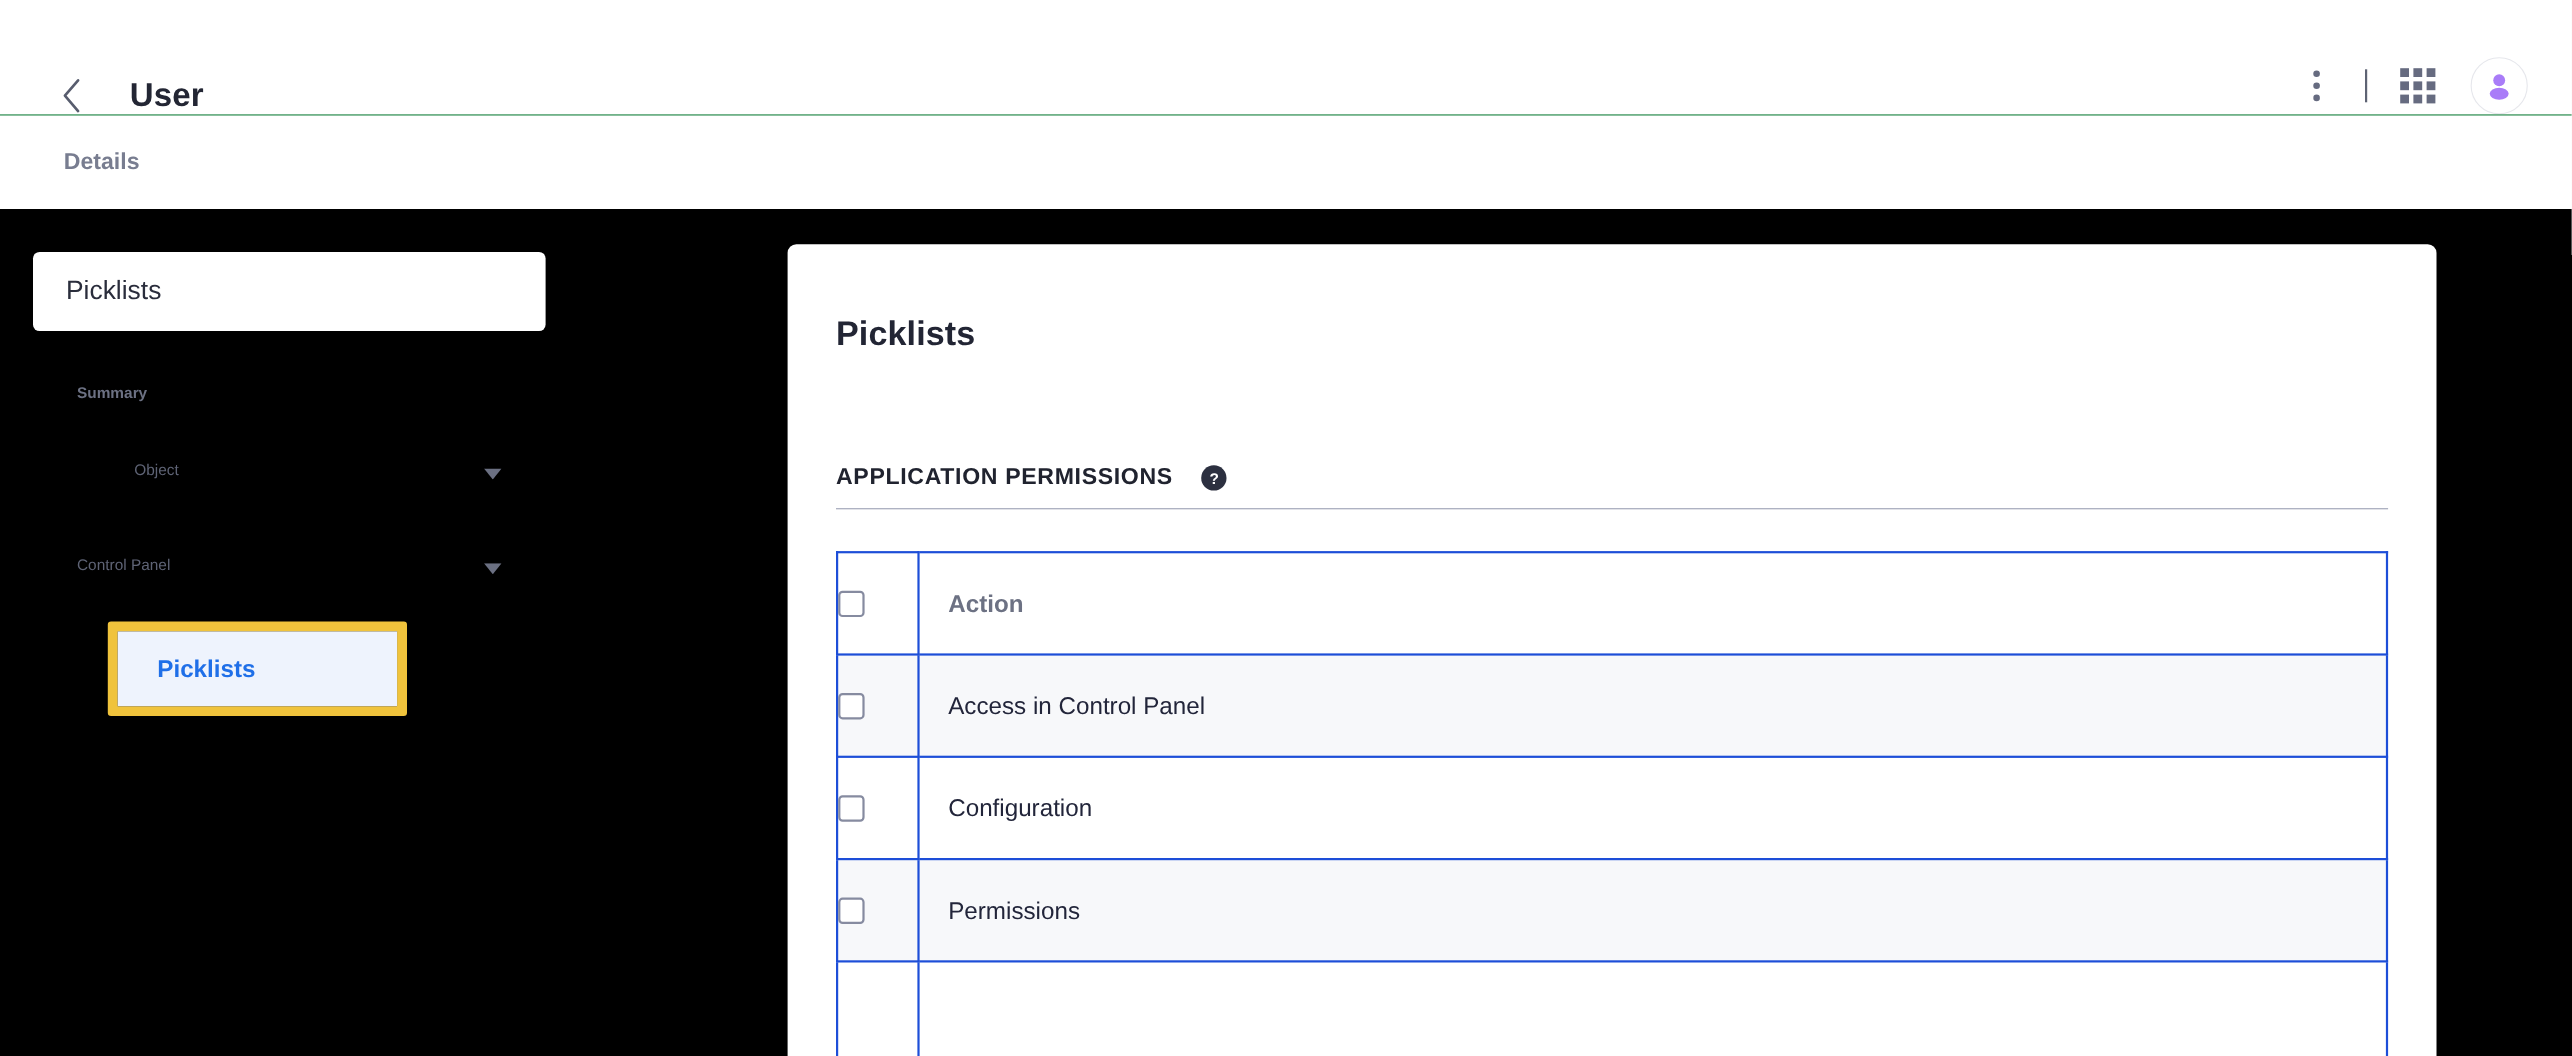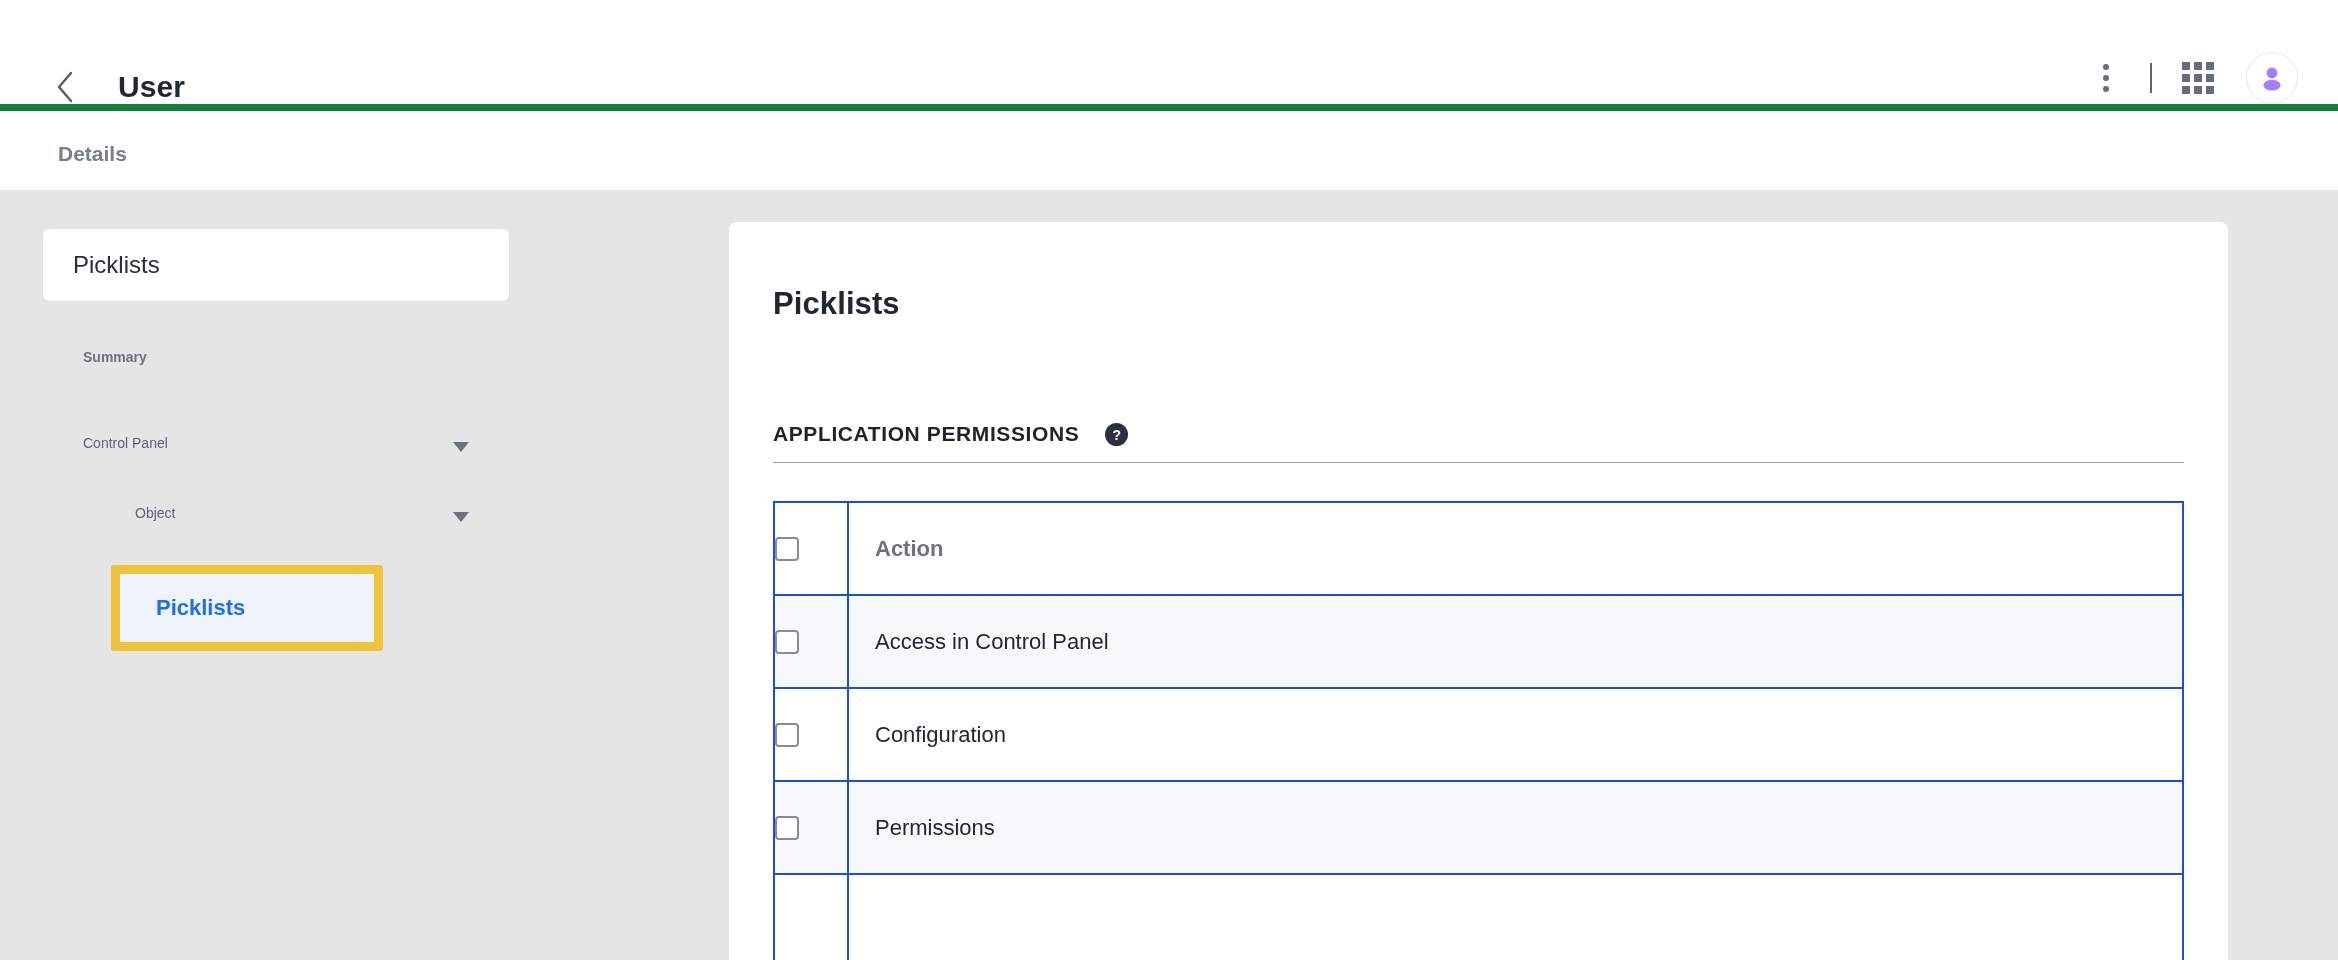--- a/index.html
+++ b/index.html
@@ -81,21 +81,21 @@
     border: 1px solid #e6e7ec;
     background: #ffffff;
     display: flex; align-items: center; justify-content: center;
     cursor: pointer;
   }
 
   
   .tabbar {
     height: 86px;
     background: #ffffff;
-    border-top: 7px solid #15803d;
+    border-top: 1px solid #15803d;
     display: flex;
     align-items: flex-start;
     padding: 0 0 0 48px;
     position: relative;
   }
   .tab {
     position: relative;
     height: 86px;
     display: flex;
     align-items: center;
@@ -114,24 +114,23 @@
     bottom: 0;
     height: 6px;
     background: #7ba4ef;
     border-radius: 1px;
   }
 
   
   .content {
     position: relative;
     height: 770px;
-    background: #e5e5e5;
+    background: #000000;
     display: flex;
     align-items: flex-start;
-    padding-left: 13px;
   }
 
   
   .sidebar {
     width: 716px;
     flex: 0 0 716px;
     padding: 0;
     position: relative;
   }
   .sidebar-head {
@@ -336,31 +335,31 @@
 <div class="content">
 
   <div class="sidebar">
 
     <div class="sidebar-head">Picklists</div>
 
     <div class="tree-row node-summary">
       <span>Summary</span>
     </div>
 
-    <div class="tree-row node-control">
-      <span>Control Panel</span>
+    <div class="tree-row node-object">
+      <span>Object</span>
       <span class="caret">
         <svg width="16" height="10" viewBox="0 0 16 10" aria-hidden="true">
           <path d="M0 0 H16 L8 10 Z" fill="#6b7082"></path>
         </svg>
       </span>
     </div>
 
-    <div class="tree-row node-object">
-      <span>Object</span>
+    <div class="tree-row node-control">
+      <span>Control Panel</span>
       <span class="caret">
         <svg width="16" height="10" viewBox="0 0 16 10" aria-hidden="true">
           <path d="M0 0 H16 L8 10 Z" fill="#6b7082"></path>
         </svg>
       </span>
     </div>
 
     <div class="highlight-box">
       <div class="node-picklists">
         <span>Picklists</span>

